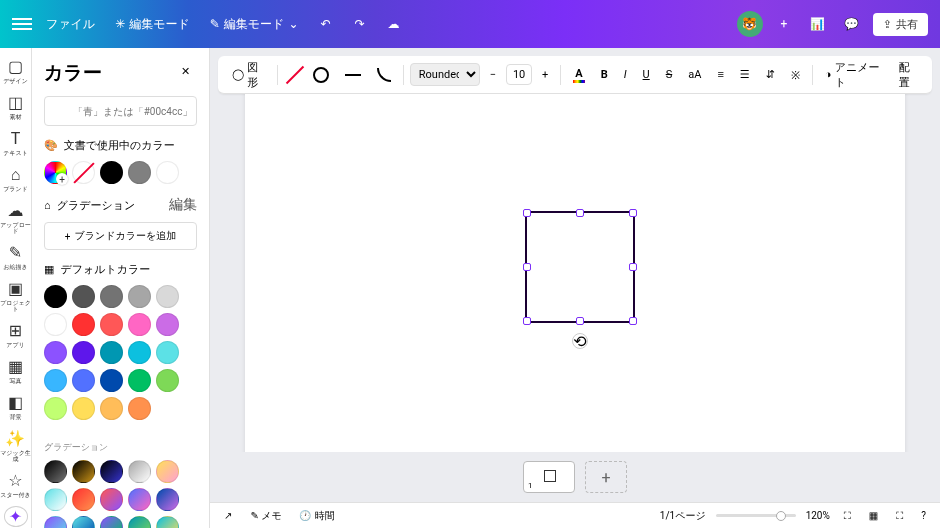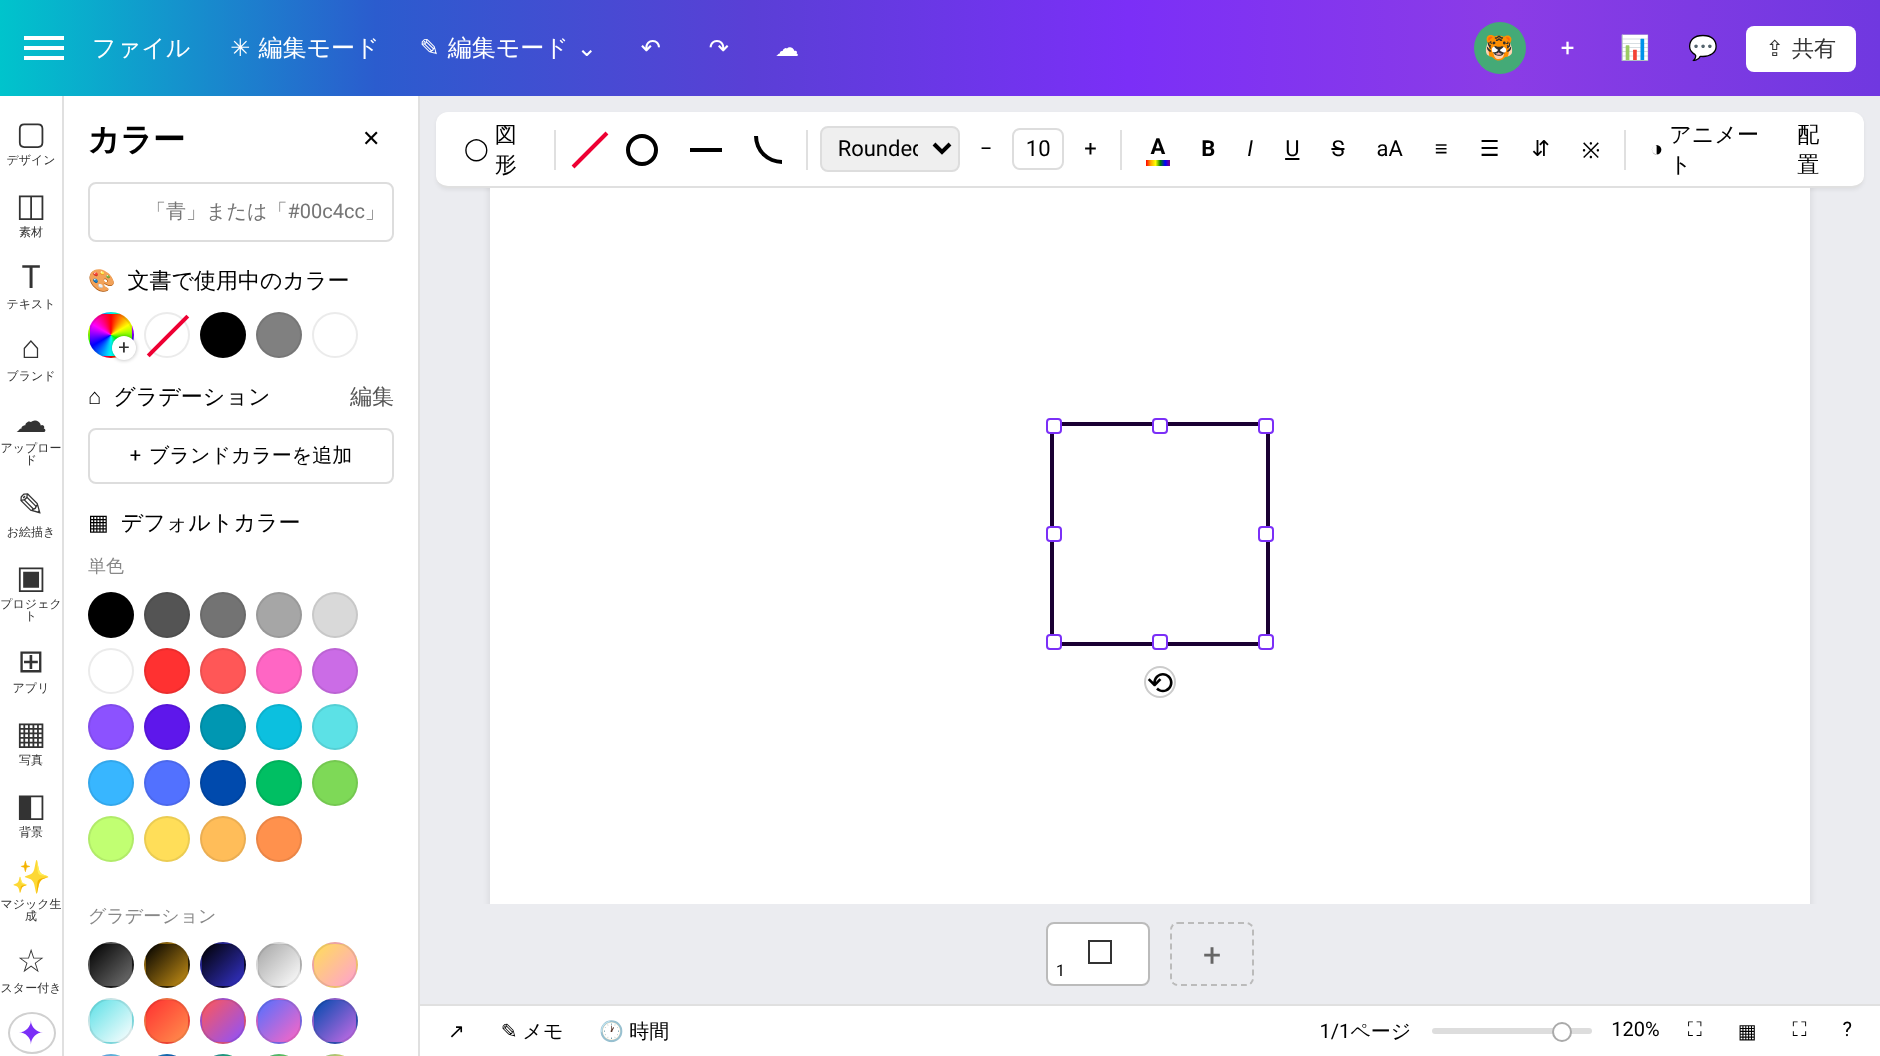--- a/index.html
+++ b/index.html
@@ -17,28 +17,28 @@
 .main { display: flex; height: 480px; }
 
 .sidebar { width: 32px; background: #fff; border-right: 1px solid #e0e0e0; display: flex; flex-direction: column; align-items: center; padding-top: 8px; gap: 8px; }
 .sidebar .sb-item { width: 32px; display: flex; flex-direction: column; align-items: center; gap: 2px; cursor: pointer; color: #333; }
 .sidebar .sb-item .sb-icon { width: 20px; height: 20px; display: flex; align-items: center; justify-content: center; }
 .sidebar .sb-item .sb-label { font-size: 6px; text-align: center; line-height: 1; }
 .sidebar .magic-btn { margin-top: auto; margin-bottom: 12px; width: 24px; height: 24px; border-radius: 50%; border: 1px solid #d0d0d0; display: flex; align-items: center; justify-content: center; cursor: pointer; color: #7b2ff7; }
 
 .color-panel { width: 178px; background: #fff; border-right: 1px solid #e0e0e0; padding: 12px; overflow-y: auto; font-size: 11px; }
 .cp-header { display: flex; justify-content: space-between; align-items: center; margin-bottom: 10px; }
-.cp-header .cp-title { font-weight: 600; font-size: 16px; text-align: center; }
+.cp-header .cp-title { font-weight: 600; font-size: 19px; text-align: center; }
 .cp-close { cursor: pointer; width: 16px; height: 16px; }
 .cp-search { width: 100%; height: 30px; border: 1px solid #ddd; border-radius: 4px; padding: 0 8px 0 28px; font-size: 10px; margin-bottom: 12px; background: #fff; position: relative; }
 .cp-search-wrap { position: relative; }
 .cp-search-wrap .srch-icon { position: absolute; left: 8px; top: 8px; }
 .cp-section { margin-bottom: 12px; }
 .cp-sec-title { display: flex; align-items: center; gap: 6px; font-size: 11px; font-weight: 500; margin-bottom: 8px; }
-.cp-sec-title .edit { margin-left: auto; font-size: 11px; color: #555; cursor: pointer; }
+.cp-sec-title .edit { margin-left: auto; font-size: 14px; color: #555; cursor: pointer; }
 .swatch-row { display: flex; flex-wrap: wrap; gap: 5px; }
 .swatch { width: 23px; height: 23px; border-radius: 50%; cursor: pointer; border: 1px solid rgba(0,0,0,0.08); }
 .swatch.add { background: conic-gradient(red, yellow, lime, cyan, blue, magenta, red); position: relative; }
 .swatch.add::after { content: "+"; position: absolute; bottom: -2px; right: -2px; background: #fff; border-radius: 50%; width: 12px; height: 12px; font-size: 10px; display: flex; align-items: center; justify-content: center; color: #333; box-shadow: 0 0 2px rgba(0,0,0,.3); }
 .swatch.none { background: #fff; position: relative; }
 .swatch.none::after { content: ""; position: absolute; width: 28px; height: 2px; background: #e03; transform: rotate(-45deg); top: 10px; left: -3px; }
 .cp-subtitle { color: #888; font-size: 9px; margin-bottom: 6px; }
 .brand-add { border: 1px solid #ddd; border-radius: 4px; padding: 6px; text-align: center; font-size: 10px; cursor: pointer; display: flex; align-items: center; justify-content: center; gap: 4px; }
 
 .canvas-area { flex: 1; background: #ebecf0; display: flex; flex-direction: column; position: relative; }
@@ -187,21 +187,20 @@
       <div class="brand-add">
           <span>+</span>
           <span>ブランドカラーを追加</span>
         </div>
     </div>
     <div class="cp-section">
       <div class="cp-sec-title">
           <span>▦</span>
           <span>デフォルトカラー</span>
         </div>
-      <div class="cp-subtitle">単色</div>
       <div class="swatch-row" id="solid-swatches">
           <div class="swatch" style="background: rgb(0, 0, 0);"></div>
           <div class="swatch" style="background: rgb(84, 84, 84);"></div>
           <div class="swatch" style="background: rgb(115, 115, 115);"></div>
           <div class="swatch" style="background: rgb(166, 166, 166);"></div>
           <div class="swatch" style="background: rgb(217, 217, 217);"></div>
           <div class="swatch" style="background: rgb(255, 255, 255);"></div>
           <div class="swatch" style="background: rgb(255, 49, 49);"></div>
           <div class="swatch" style="background: rgb(255, 87, 87);"></div>
           <div class="swatch" style="background: rgb(255, 102, 196);"></div>

